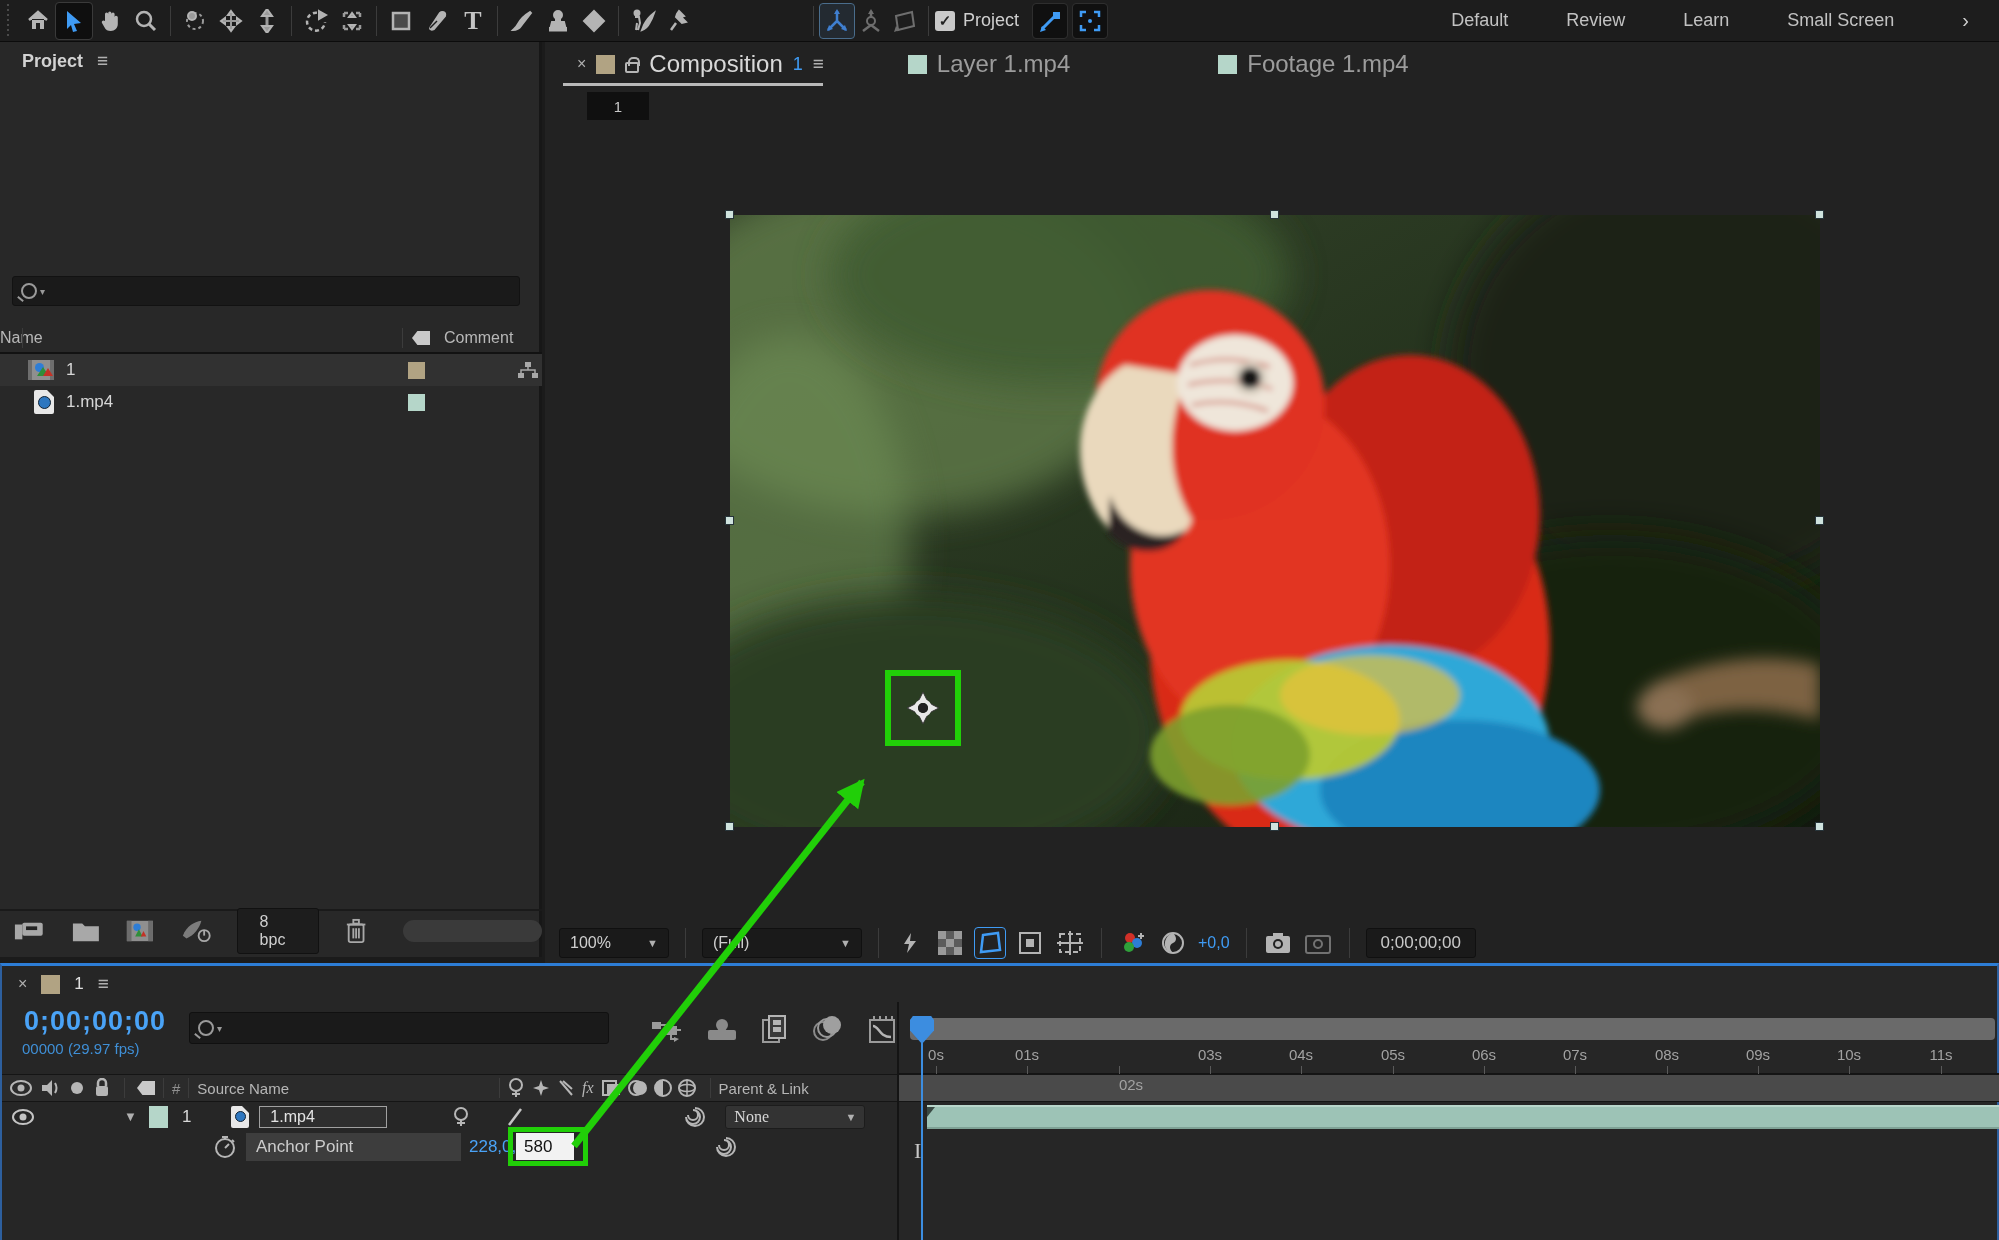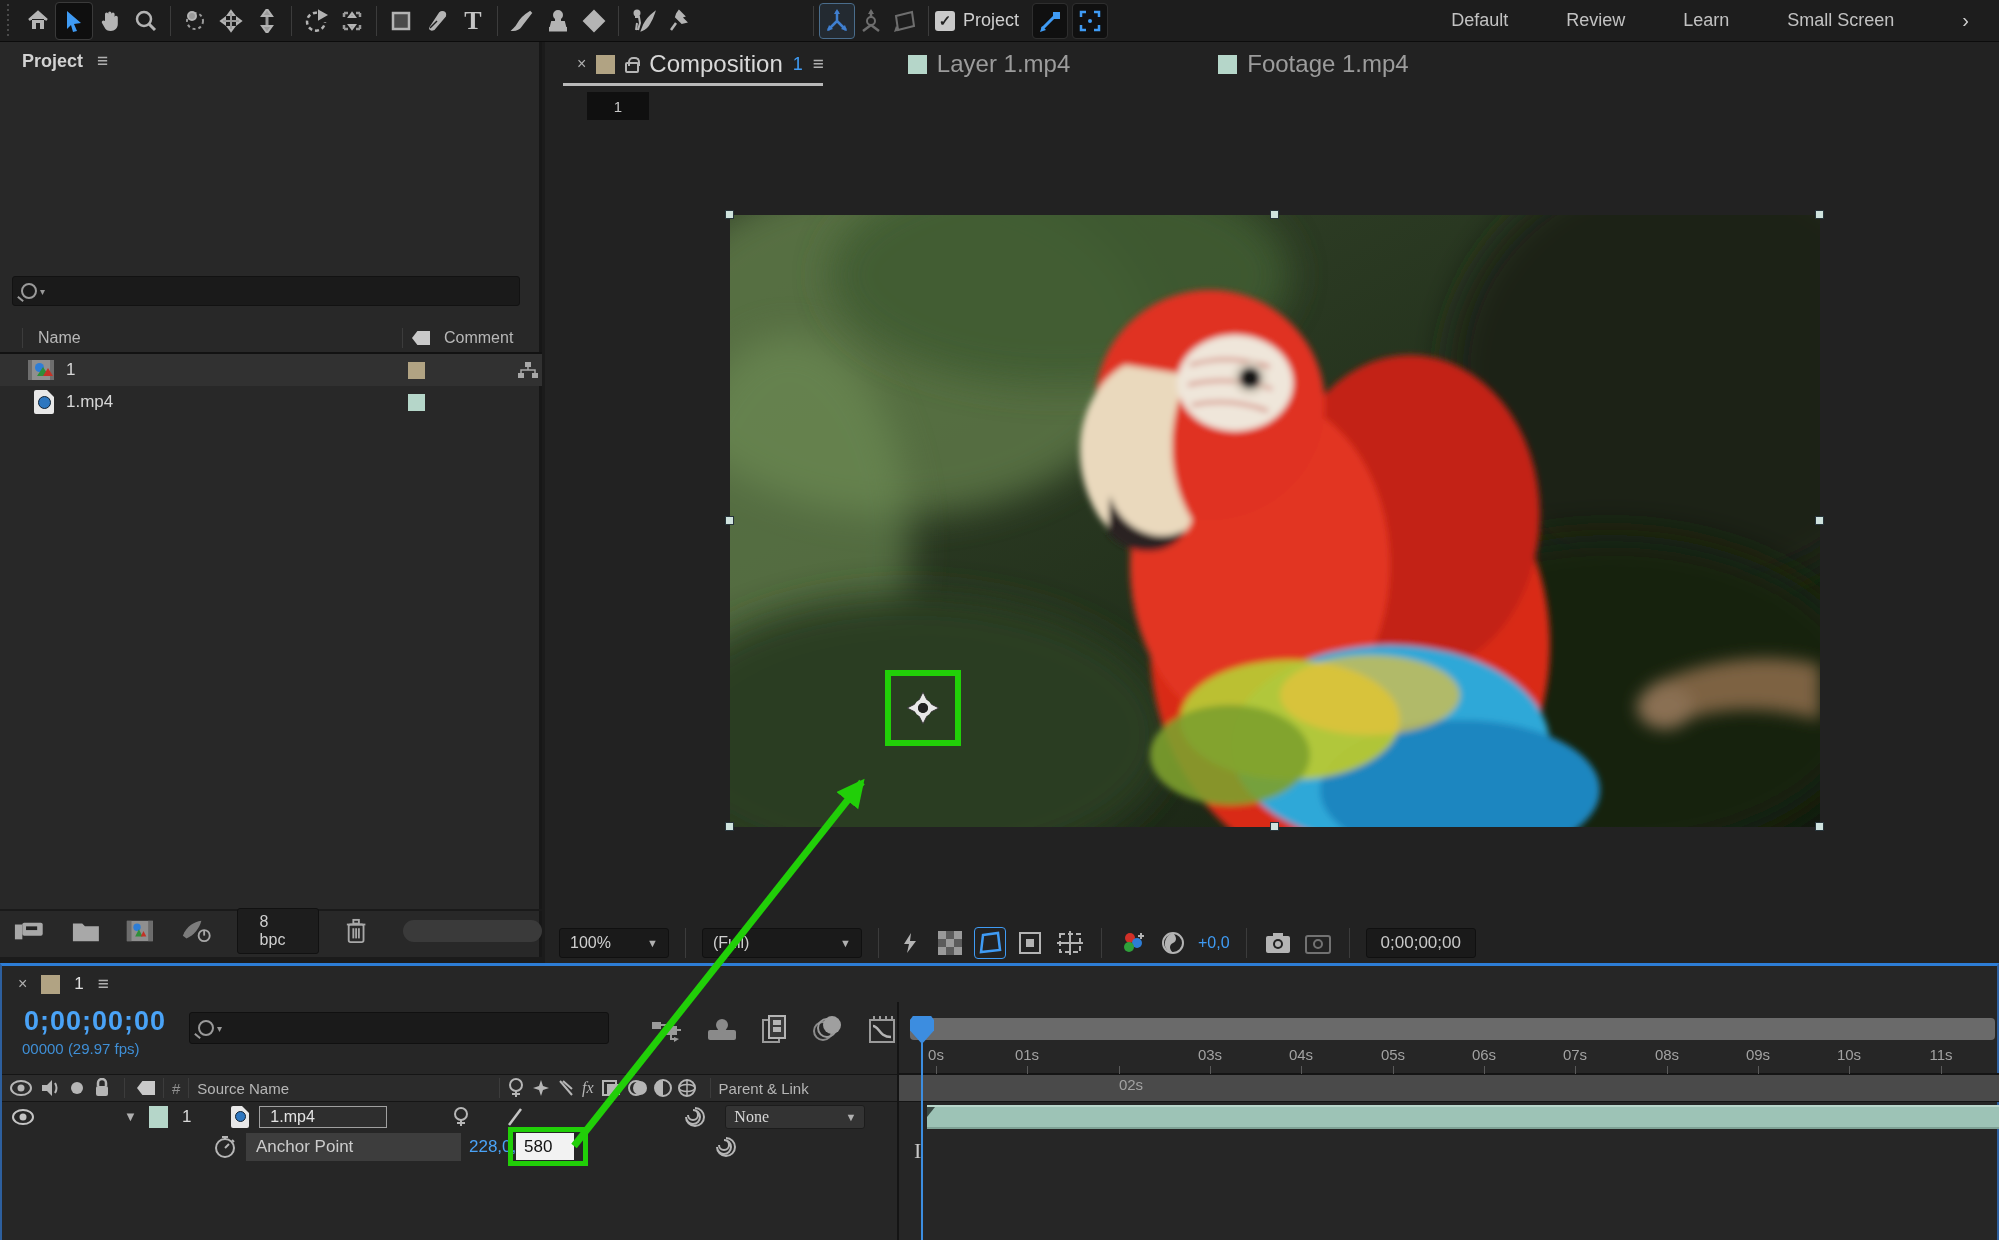--- a/index.html
+++ b/index.html
@@ -24,21 +24,21 @@
   
   #project { position:absolute; left:0; top:36px; width:542px; height:921px; background:#282828; border-right:3px solid #171717; }
   #project .phead { display:flex; align-items:center; gap:14px; padding:14px 0 0 22px; }
   .ptitle { color:#d2d2d2; font-size:18px; font-weight:bold; }
   .hamb { color:#b0b0b0; font-size:19px; }
   .searchbox { position:absolute; left:12px; top:240px; width:508px; height:30px; background:#1a1a1a; border:1px solid #121212; border-radius:3px; display:flex; align-items:center; padding-left:8px; }
   .mag { width:16px; height:16px; border:2px solid #9a9a9a; border-radius:50%; position:relative; }
   .mag::after { content:""; position:absolute; width:7px; height:2px; background:#9a9a9a; transform:rotate(40deg); left:-6px; top:13px; }
   .mag-caret { color:#9a9a9a; font-size:10px; margin-left:3px; }
   .pcols { position:absolute; left:0; top:288px; width:542px; height:30px; border-bottom:2px solid #121212; display:flex; align-items:center; }
-  .pcol-name { color:#b8b8b8; font-size:16px; margin-left:38px; }
+  .pcol-name { color:#b8b8b8; font-size:16px; }
   .pcol-div { width:1px; height:20px; background:#3c3c3c; position:absolute; }
   .tagicon { position:absolute; left:412px; top:4px; width:18px; height:14px; background:#c9c9c9; clip-path:polygon(0 50%,30% 0,100% 0,100% 100%,30% 100%); }
   .pcol-comment { color:#b8b8b8; font-size:16px; position:absolute; left:444px; }
   .prow { position:absolute; left:0; width:542px; height:32px; display:flex; align-items:center; }
   .prow1 { top:318px; background:#313131; }
   .prow2 { top:350px; }
   .compicon { width:26px; height:20px; margin-left:28px; background:#8f8f8f; border-left:4px solid #6e6e6e; border-right:4px solid #6e6e6e; position:relative; display:flex; align-items:center; justify-content:center; }
   .compicon .dotb { width:9px; height:9px; border-radius:50%; background:#2d7dd6; position:absolute; left:3px; top:3px;}
   .compicon .trig { width:0; height:0; border-left:6px solid transparent; border-right:6px solid transparent; border-bottom:9px solid #2f8f3a; position:absolute; left:5px; top:7px;}
   .compicon .trir { width:0; height:0; border-left:5px solid transparent; border-right:5px solid transparent; border-bottom:8px solid #c43226; position:absolute; left:11px; top:8px;}

